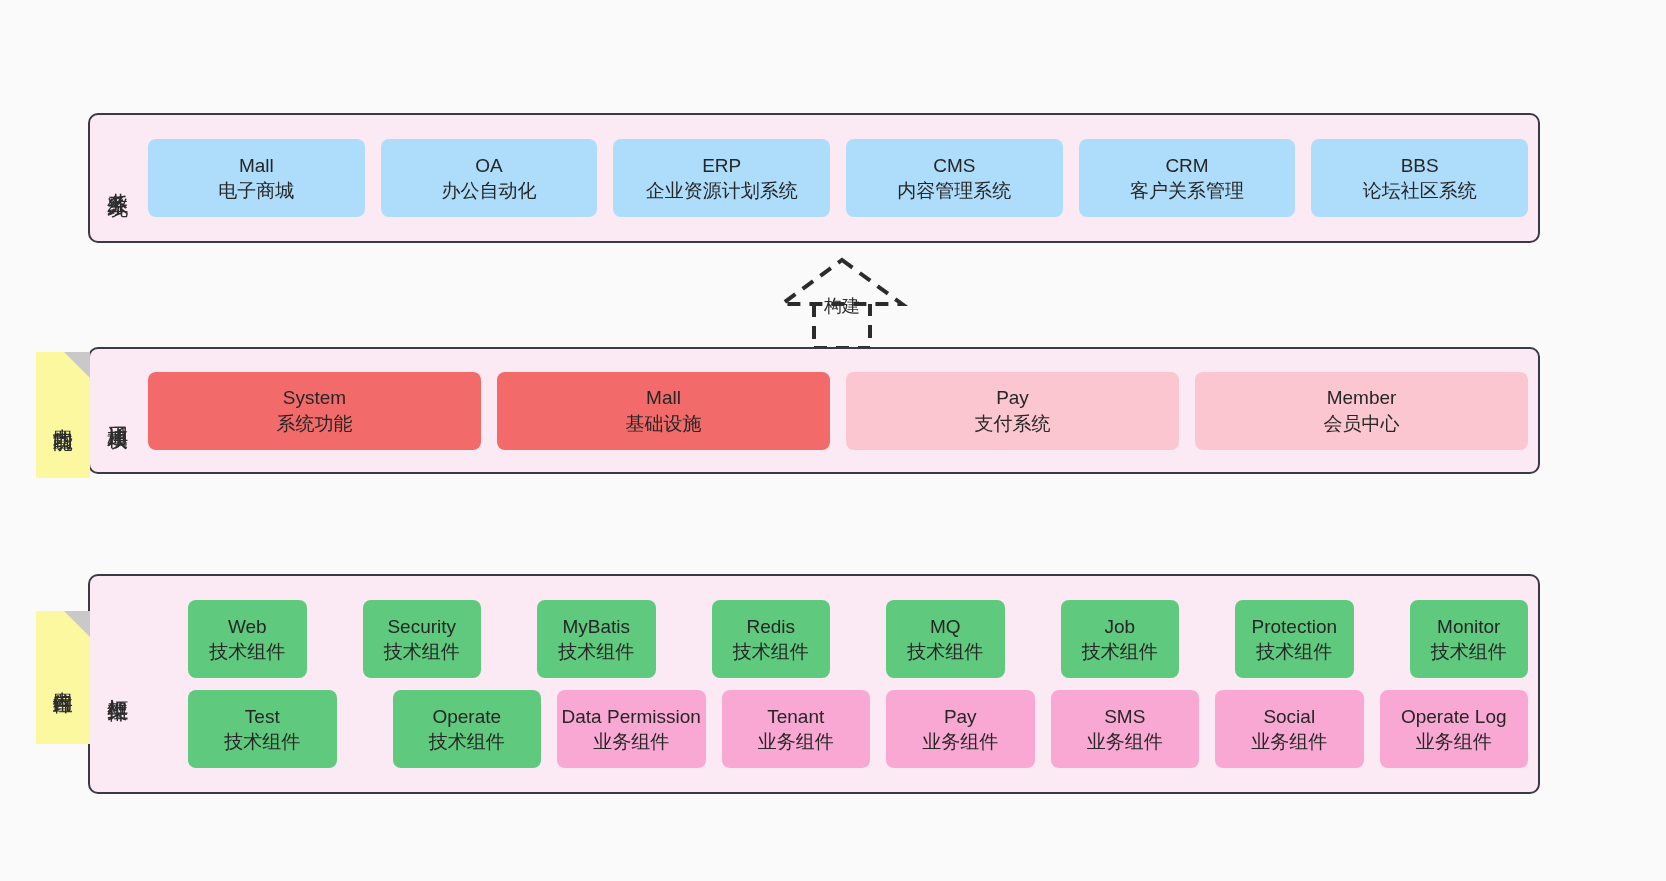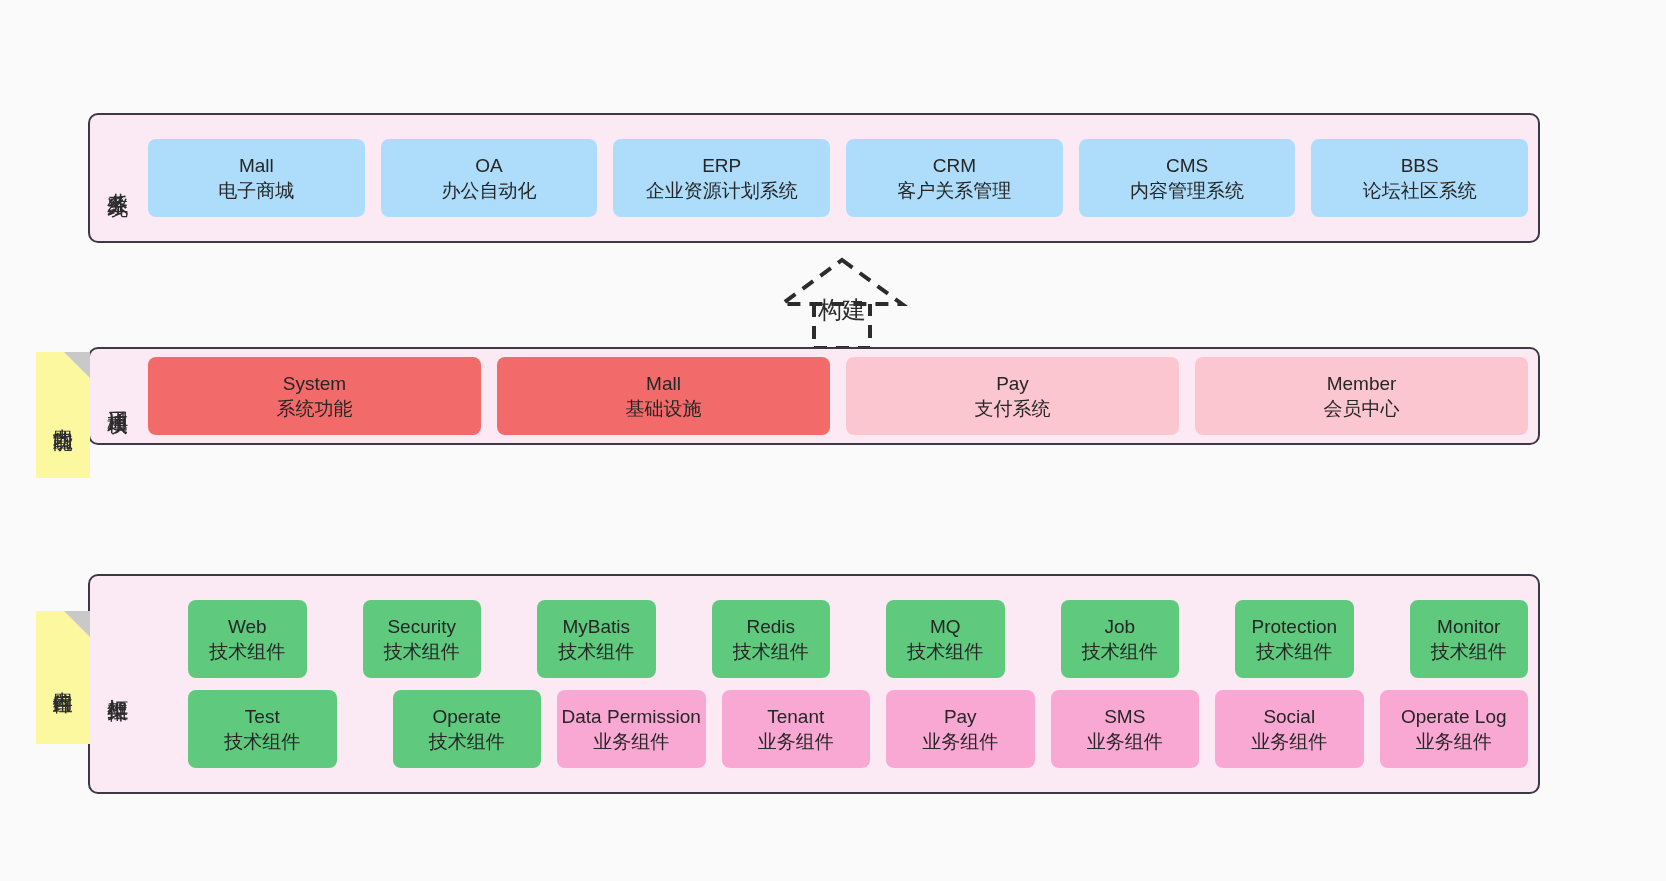--- a/index.html
+++ b/index.html
@@ -83,21 +83,21 @@
 
   
   .c-blue        { background: #aeddfb; }
   .c-red         { background: #f26a6a; }
   .c-pink        { background: #fbc6cf; }
   .c-green       { background: #5fc97e; margin-left: 40px; }
   .c-lightgreen  { background: #f9a8d4; }
 
   
   #layer-business  { left: 88px;  top: 113px; width: 1452px; height: 130px; }
-  #layer-common    { left: 88px;  top: 347px; width: 1452px; height: 98px; }
+  #layer-common    { left: 88px;  top: 347px; width: 1452px; height: 127px; }
   #layer-framework { left: 88px;  top: 574px; width: 1452px; height: 220px; }
 
   #layer-business .card,
   #layer-common   .card { height: 78px; }
   #layer-framework .card { height: 78px; }
 
   
   .note {
     position: absolute;
     box-sizing: border-box;
@@ -132,21 +132,21 @@
     position: absolute;
     width: 180px;
     height: 96px;
   }
   .arrow svg { display: block; overflow: visible; }
   .arrow .lbl {
     position: absolute;
     left: 0;
     width: 100%;
     text-align: center;
-    font-size: 24px;
+    font-size: 18px;
     color: #2c2c2c;
     user-select: none;
   }
   #arrow-build  { left: 752px; top: 256px; }
   #arrow-build .lbl  { top: 38px; }
   #arrow-impl   { left: 762px; top: 489px; }
   #arrow-impl .lbl   { top: 38px; }
 </style>
 </head>
 <body>
@@ -163,26 +163,26 @@
         </div>
         <div class="card c-blue">
           <span class="ln">OA</span>
           <span class="ln">办公自动化</span>
         </div>
         <div class="card c-blue">
           <span class="ln">ERP</span>
           <span class="ln">企业资源计划系统</span>
         </div>
         <div class="card c-blue">
+          <span class="ln">CMS</span>
+          <span class="ln">内容管理系统</span>
+        </div>
+        <div class="card c-blue">
           <span class="ln">CRM</span>
           <span class="ln">客户关系管理</span>
-        </div>
-        <div class="card c-blue">
-          <span class="ln">CMS</span>
-          <span class="ln">内容管理系统</span>
         </div>
         <div class="card c-blue">
           <span class="ln">BBS</span>
           <span class="ln">论坛社区系统</span>
         </div>
       </div>
     </div>
   </div>
 
   <div class="arrow" id="arrow-build">

